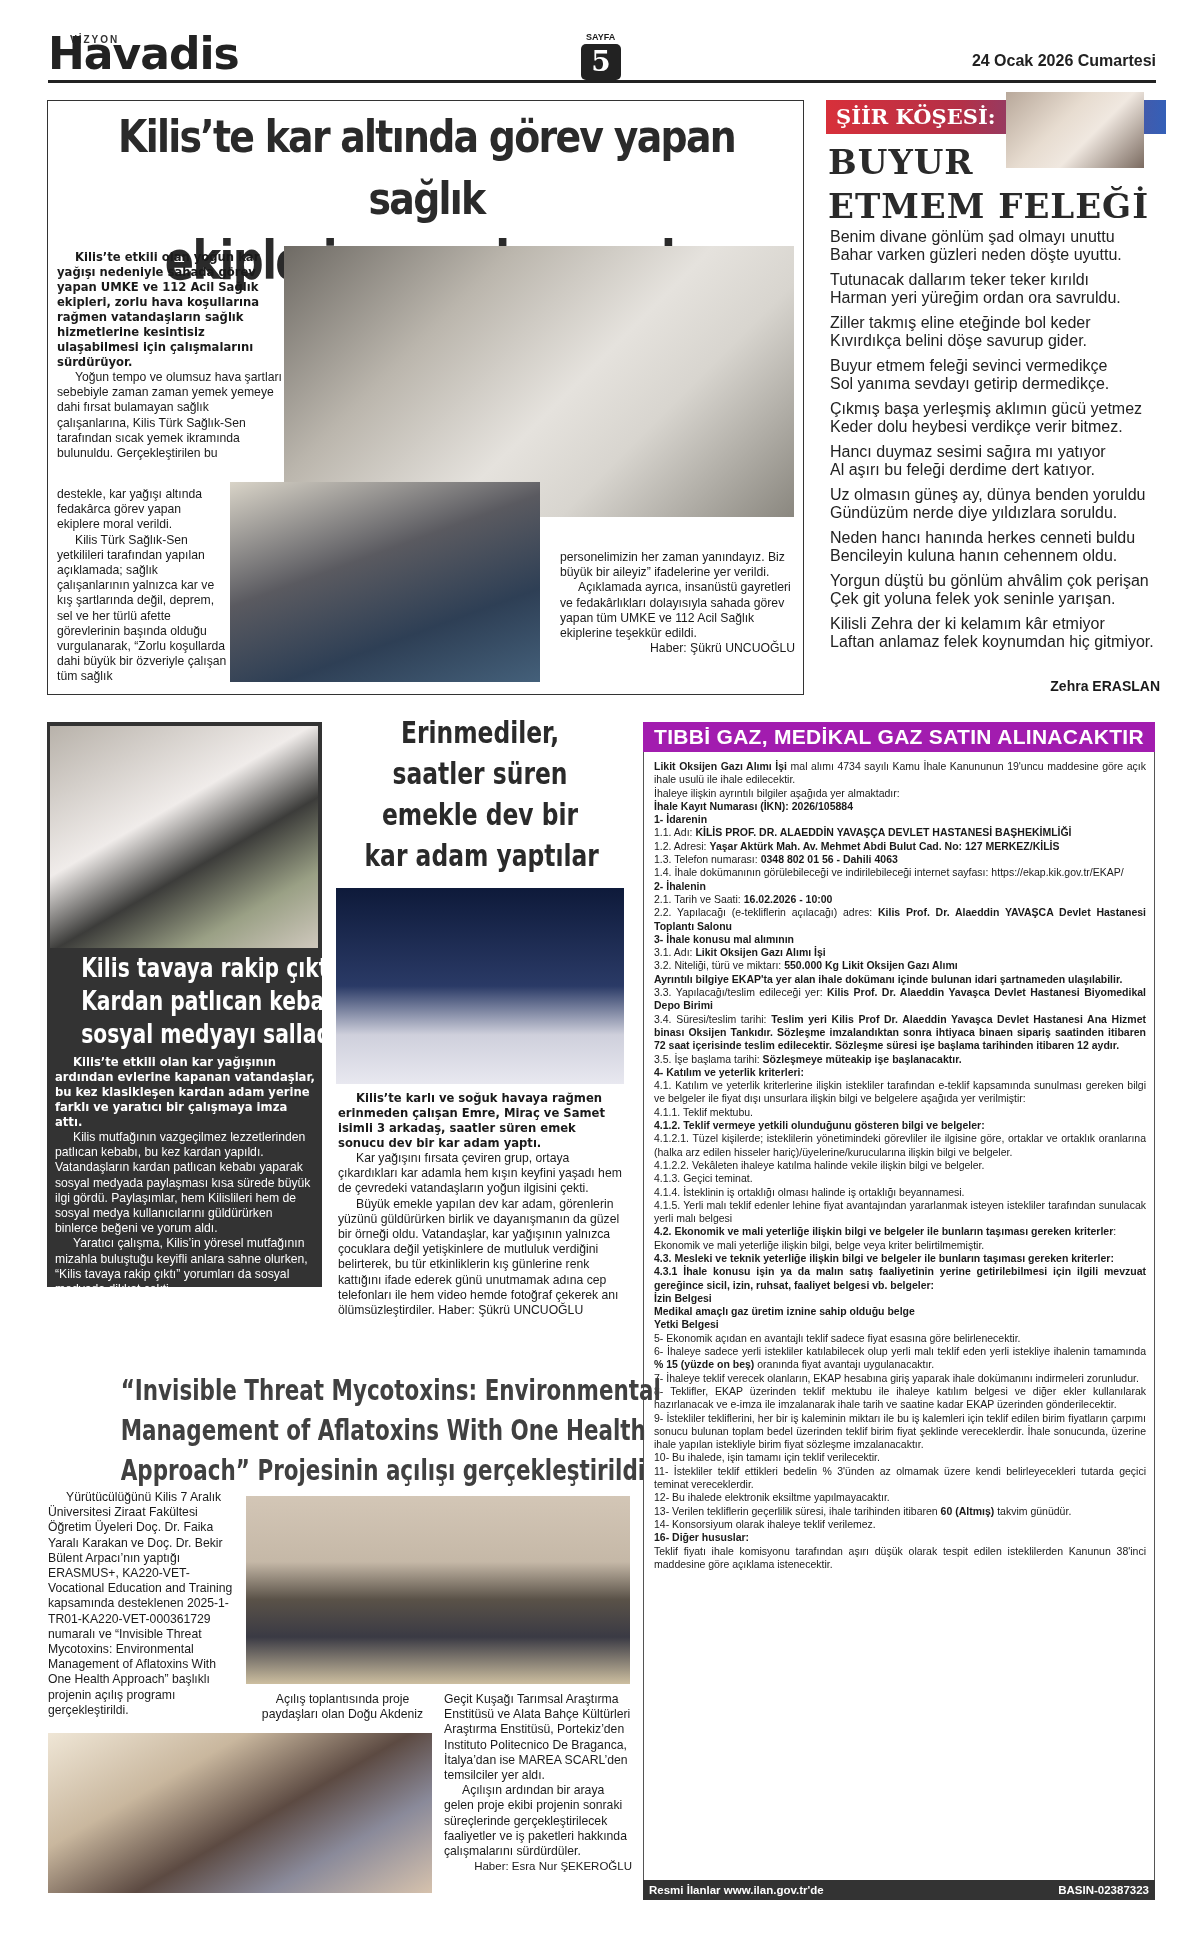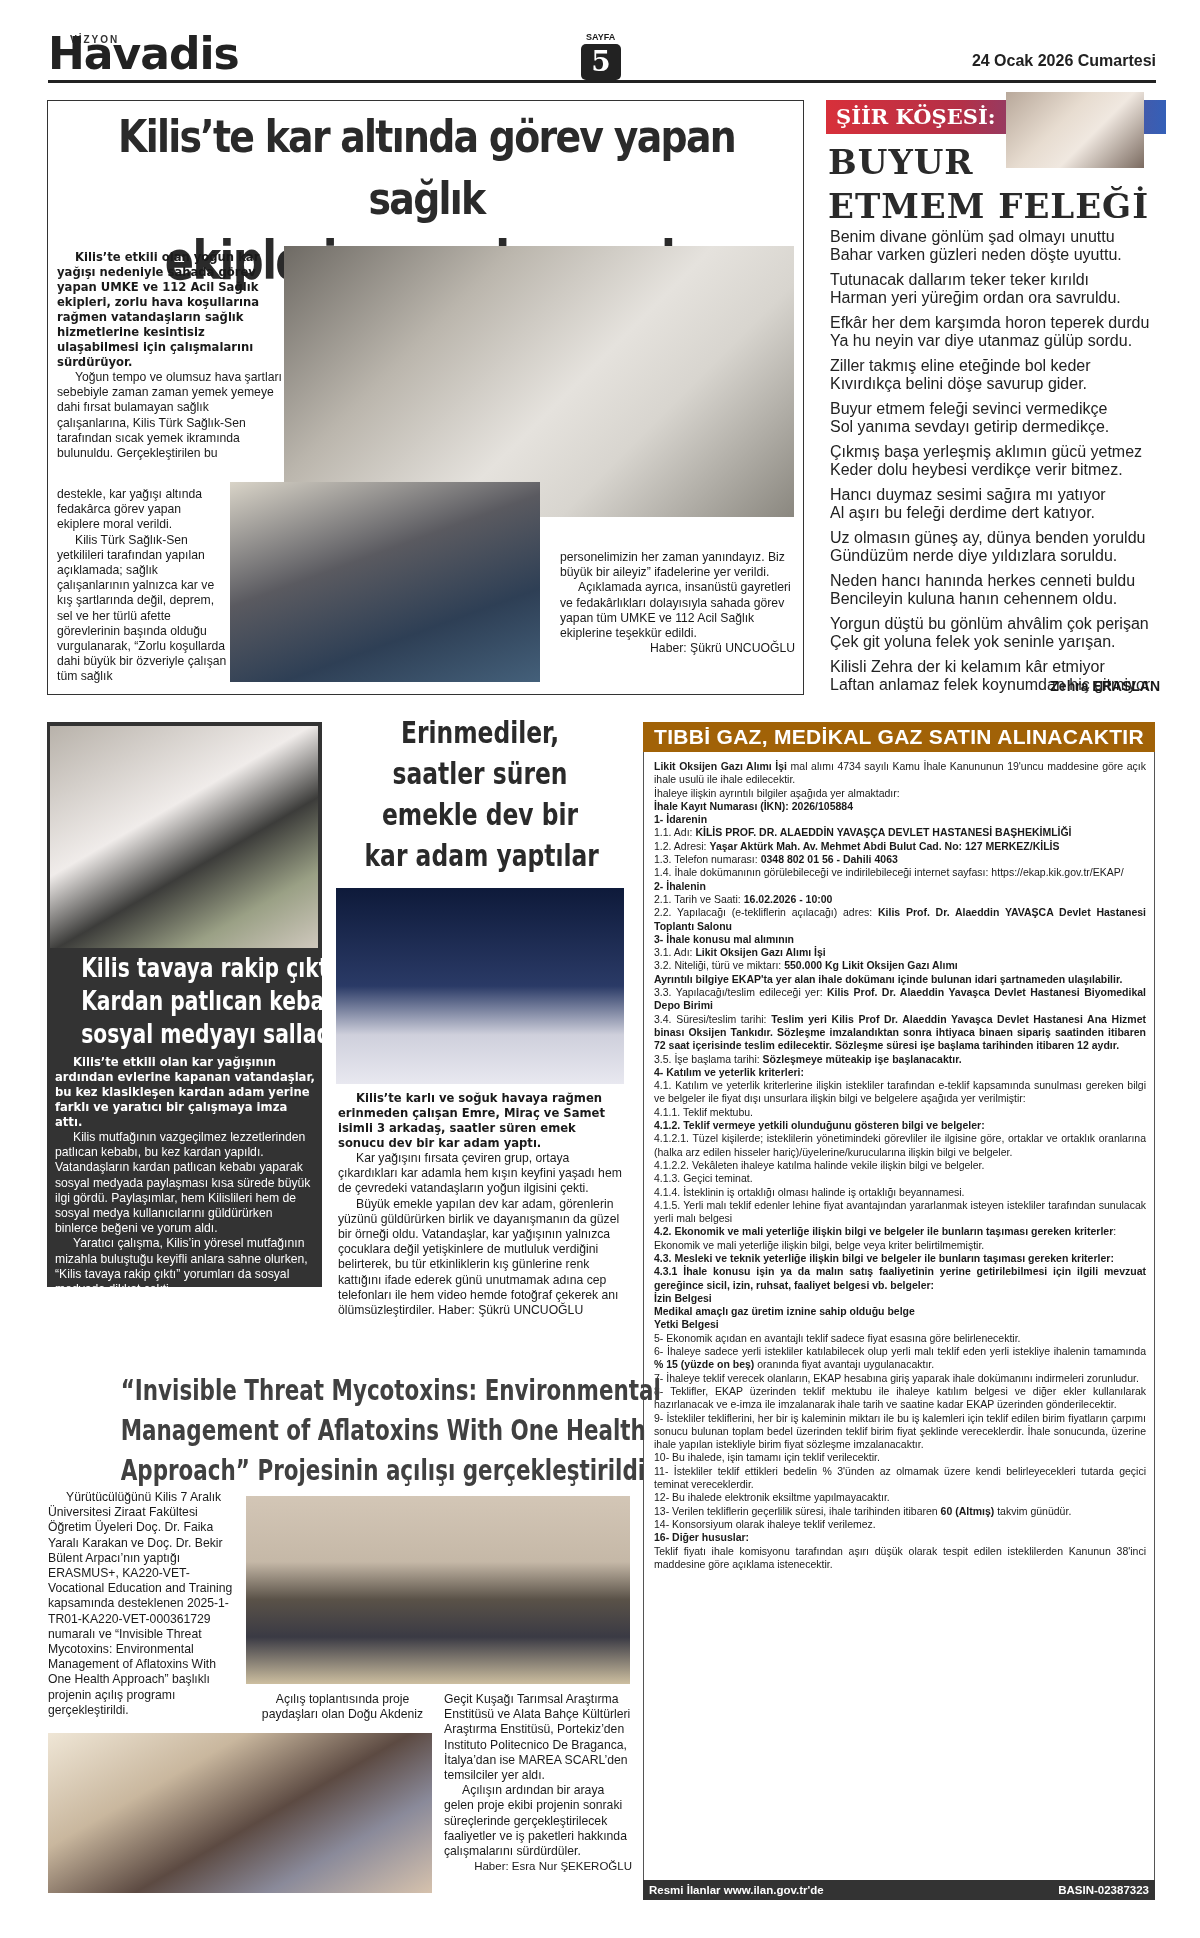--- a/index.html
+++ b/index.html
@@ -41,21 +41,21 @@
 #a2-title span{display:block;transform:scaleX(.78);white-space:nowrap}
 #a2-body{left:55px;top:1055px;width:262px;color:#fff}
 #a2-body .byline{color:#fff}
 
 #a3-title{left:332px;top:712px;width:296px;text-align:center;font-family:"DejaVu Sans",sans-serif;font-weight:bold;font-size:30px;line-height:41px;color:#2a2a2a}
 #a3-title span{display:block;transform:scaleX(.78);white-space:nowrap}
 #a3-photo{left:336px;top:888px;width:288px;height:196px;background:linear-gradient(180deg,#0e1a3a 0%,#2a3a66 50%,#cfd0dc 75%,#e8e8f0 100%)}
 #a3-body{left:338px;top:1091px;width:288px}
 
 #ad-box{left:643px;top:722px;width:512px;height:1175px;border:1.5px solid #555}
-#ad-head{left:643px;top:722px;width:512px;height:30px;background:#a16207;color:#fff;font-weight:bold;font-size:21px;text-align:center;line-height:30px;letter-spacing:.3px}
+#ad-head{left:643px;top:722px;width:512px;height:30px;background:#a21caf;color:#fff;font-weight:bold;font-size:21px;text-align:center;line-height:30px;letter-spacing:.3px}
 #ad-body{left:654px;top:760px;width:492px;font-size:10.5px;line-height:13.3px;text-align:justify}
 #ad-body p{margin:0}
 #ad-body b{font-weight:bold}
 #ad-foot{left:643px;top:1880px;width:512px;height:20px;background:#333;color:#fff;font-weight:bold;font-size:11.5px;line-height:20px;padding:0 6px;display:flex;justify-content:space-between}
 
 #a4-title{left:44px;top:1370px;width:590px;text-align:center;font-family:"DejaVu Sans",sans-serif;font-weight:bold;font-size:29px;line-height:40px;color:#404040}
 #a4-title span{display:block;transform:scaleX(.74);white-space:nowrap;transform-origin:center}
 #a4-col1{left:48px;top:1490px;width:188px}
 #a4-photo1{left:246px;top:1496px;width:384px;height:188px;background:linear-gradient(180deg,#d3c6b6 0%,#c5b8a7 35%,#5a5248 55%,#3a3a44 75%,#cdbfa0 100%)}
 #a4-cap{left:250px;top:1692px;width:185px;text-align:center;font-size:12.2px;line-height:15.2px}
@@ -102,24 +102,20 @@
   <div>ETMEM FELEĞİ</div>
 </div>
 <div class="abs" id="poem-body">
     <div class="stanza">
       <div>Benim divane gönlüm şad olmayı unuttu</div>
       <div>Bahar varken güzleri neden döşte uyuttu.</div>
     </div>
     <div class="stanza">
       <div>Tutunacak dallarım teker teker kırıldı</div>
       <div>Harman yeri yüreğim ordan ora savruldu.</div>
-    </div>
-    <div class="stanza">
-      <div>Efkâr her dem karşımda horon teperek durdu</div>
-      <div>Ya hu neyin var diye utanmaz gülüp sordu.</div>
     </div>
     <div class="stanza">
       <div>Ziller takmış eline eteğinde bol keder</div>
       <div>Kıvırdıkça belini döşe savurup gider.</div>
     </div>
     <div class="stanza">
       <div>Buyur etmem feleği sevinci vermedikçe</div>
       <div>Sol yanıma sevdayı getirip dermedikçe.</div>
     </div>
     <div class="stanza">

